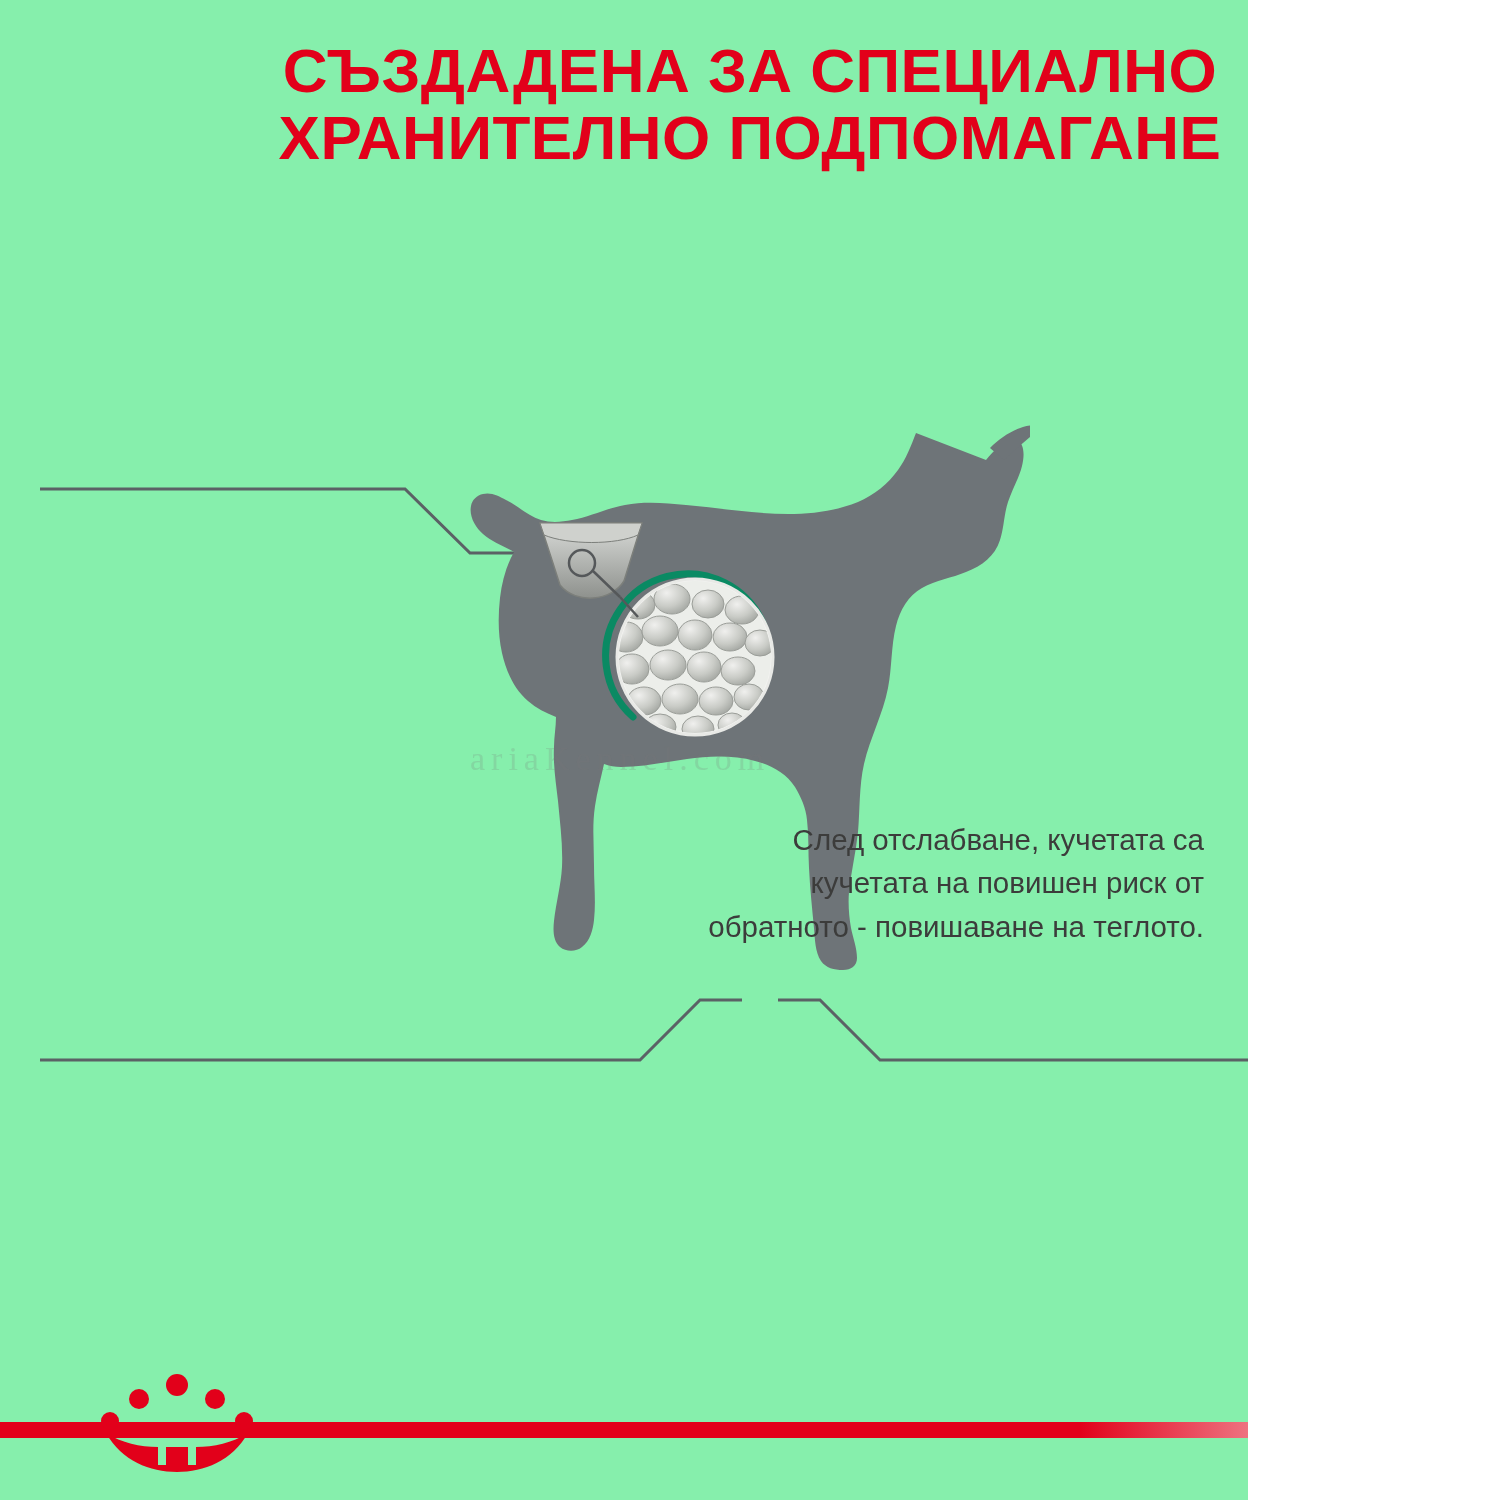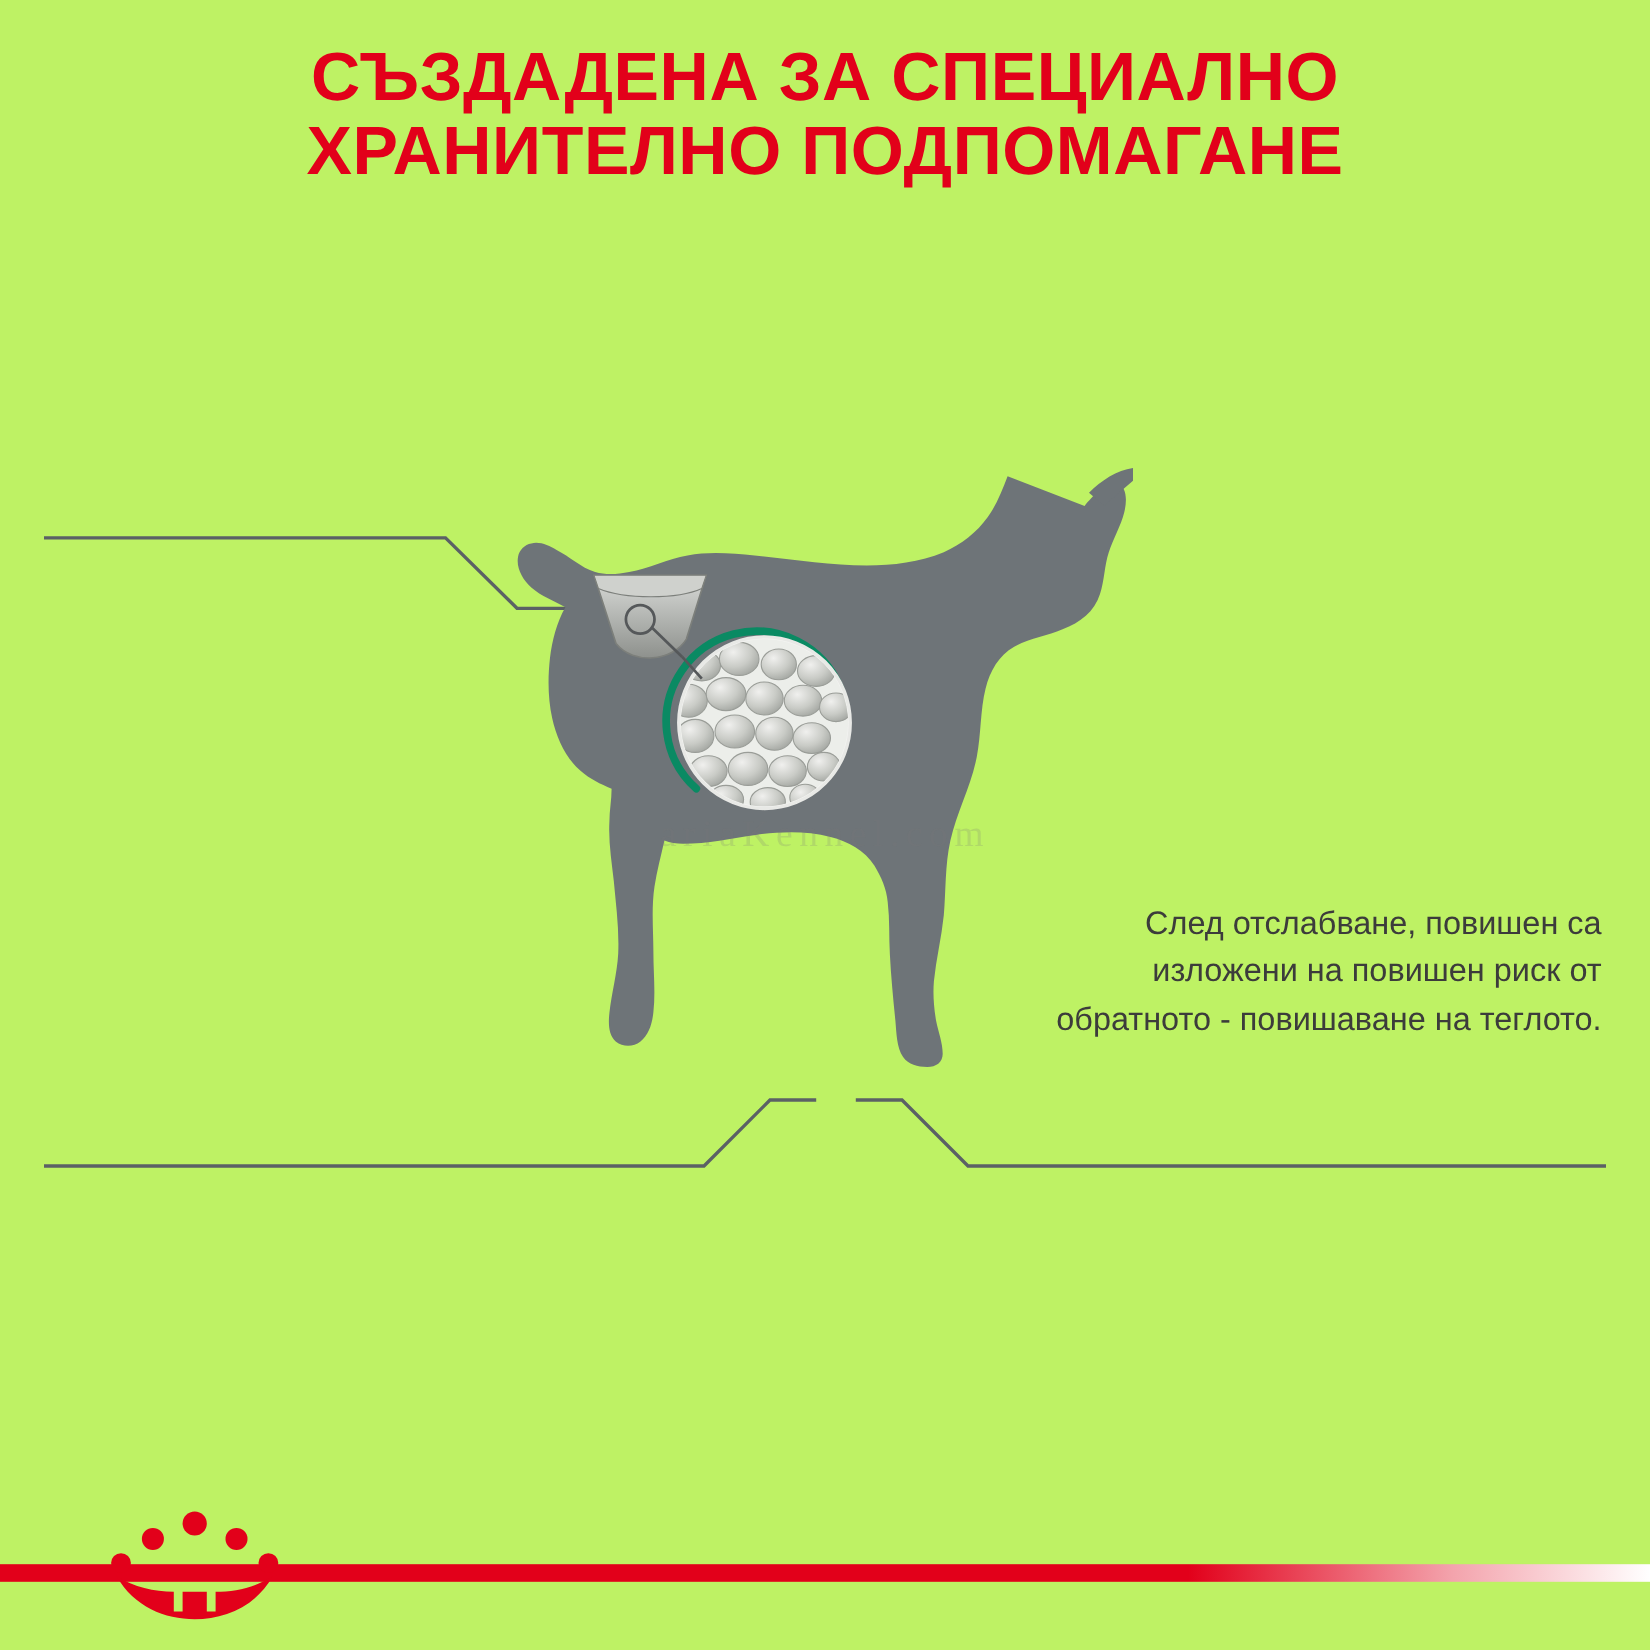--- a/index.html
+++ b/index.html
@@ -6,23 +6,23 @@
     margin: 0;
     padding: 0;
     background: #ffffff;
   }
   body {
     font-family: "Liberation Sans", sans-serif;
     -webkit-font-smoothing: antialiased;
   }
   #page {
     position: relative;
-    width: 1500px;
+    width: 1248px;
     height: 1500px;
-    background: #bef264;
+    background: #86efac;
     overflow: hidden;
   }
 
   
   .title {
     position: absolute;
     left: 120px;
     top: 38px;
     width: 1260px;
     text-align: center;
@@ -62,21 +62,21 @@
     width: 600px;
     height: 660px;
   }
 
   
   .watermark {
     position: absolute;
     left: 470px;
     top: 740px;
     width: 560px;
-    text-align: center;
+    text-align: left;
     color: rgba(120,120,120,0.20);
     font-size: 34px;
     letter-spacing: 6px;
     font-family: "Liberation Serif", serif;
     user-select: none;
   }
 
   
   #zoomgroup {
     position: absolute;
@@ -200,21 +200,21 @@
 
     <g>
       <path d="M20,18 L122,18 L104,76 C92,96 56,100 40,80 Z" fill="url(#tissue)" stroke="#7c7f7b" stroke-width="1.5"></path>
       <path d="M20,18 L122,18 L118,30 C96,40 48,40 24,30 Z" fill="#cfd1cd" stroke="#7c7f7b" stroke-width="1"></path>
       <circle cx="62" cy="58" r="13" fill="none" stroke="#55585a" stroke-width="2.5"></circle>
       <line x1="73" y1="66" x2="100" y2="92" stroke="#55585a" stroke-width="2.5"></line>
     </g>
     <line x1="100" y1="92" x2="118" y2="112" stroke="#55585a" stroke-width="2.5"></line>
   </svg>
 
-  <div class="callout br">След отслабване, повишен са изложени на повишен риск от обратното - повишаване на теглото.</div>
+  <div class="callout br">След отслабване, кучетата са кучетата на повишен риск от обратното - повишаване на теглото.</div>
 
   <div class="footer-rule"></div>
   <svg id="crown" viewBox="0 0 170 105">
     <g fill="#e2001a">
       <circle cx="85" cy="16" r="11"></circle>
       <circle cx="47" cy="30" r="10"></circle>
       <circle cx="123" cy="30" r="10"></circle>
       <circle cx="18" cy="52" r="9"></circle>
       <circle cx="152" cy="52" r="9"></circle>
       <path d="M14,64 C30,92 58,103 85,103 C112,103 140,92 156,64

